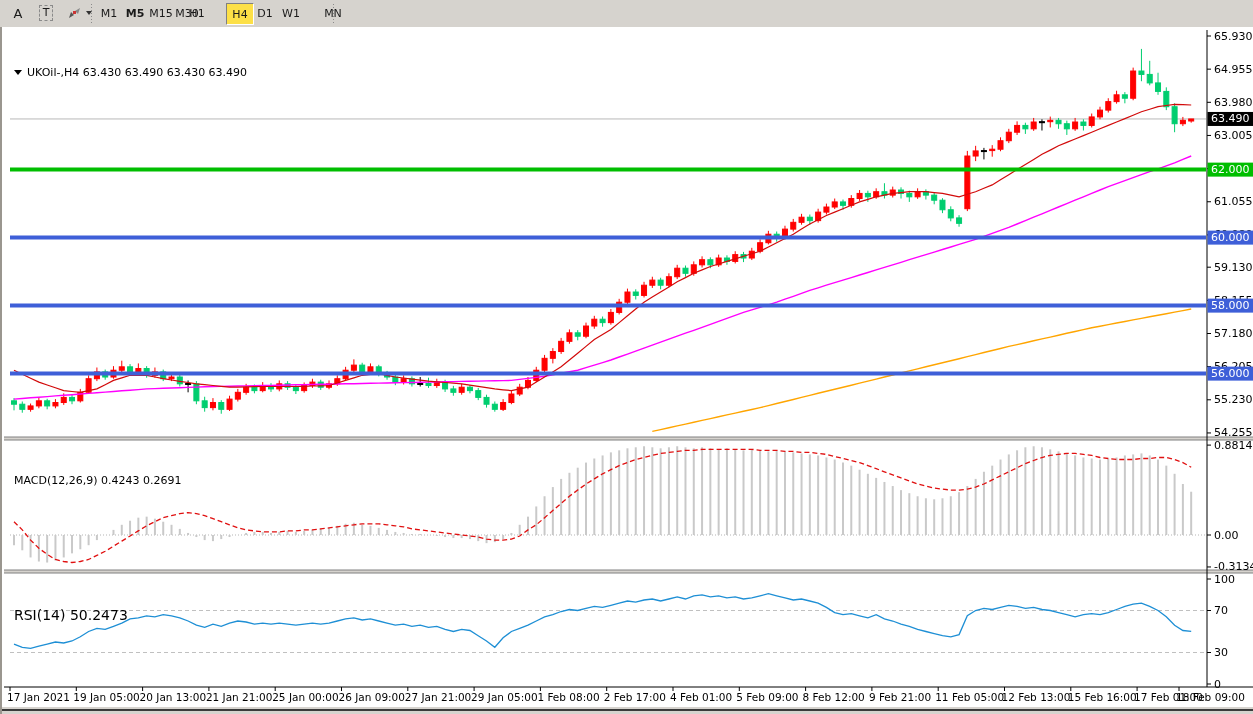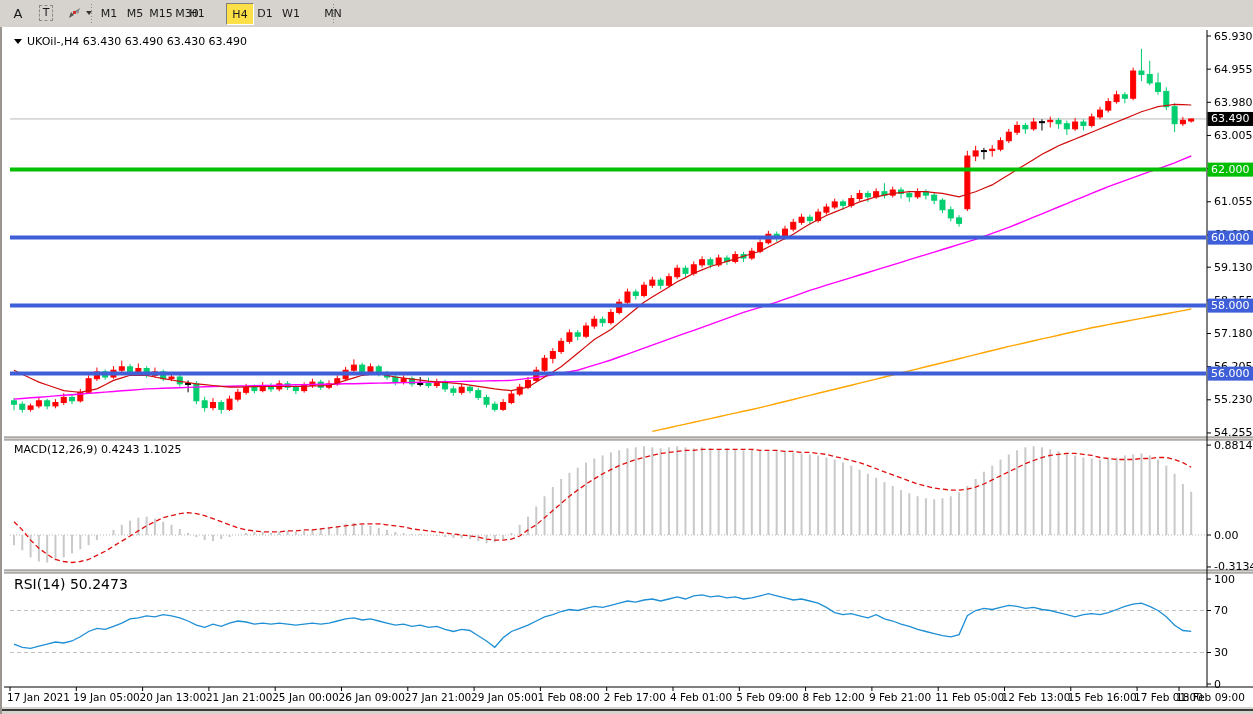--- a/index.html
+++ b/index.html
@@ -15,21 +15,21 @@
   .tfbtn.active{background:#fde047;border:1px solid;border-color:#808080 #ffffff #ffffff #808080;}
   .grip{position:absolute;top:4px;width:3px;height:19px;
     background-image:repeating-linear-gradient(#8a8a8a 0 1px,transparent 1px 3px);background-size:1px 100%;background-repeat:repeat-y;background-position:1px 0;}
   .tbox{border:1px dashed #8a8a8a;padding:0 3px;font-size:11px;line-height:14px;}
   .caret{width:0;height:0;border-left:3.5px solid transparent;border-right:3.5px solid transparent;
     border-top:4px solid #333;margin-left:4px;}
   
   #client{position:absolute;left:0;top:27px;width:1253px;height:687px;background:#fff;
     border-left:2px solid #9a968f;box-sizing:border-box;}
   #chart-svg{position:absolute;left:0;top:0;}
-  .ovl{position:absolute;z-index:5;}
+  .ovl{position:absolute;z-index:5;margin-top:31px;}
   #chart-title{left:12px;top:8px;font-size:11px;color:#000;display:flex;align-items:center;gap:5px;}
   #title-tri{width:0;height:0;border-left:4px solid transparent;border-right:4px solid transparent;border-top:5px solid #000;}
   #annotation{left:200px;top:160px;font-size:30px;letter-spacing:1px;}
   #macd-label{left:12px;top:416px;font-size:11px;color:#000;}
   #rsi-label{left:12px;top:549px;font-size:14px;color:#000;}
   svg text{font-family:"DejaVu Sans","Liberation Sans",sans-serif;}
 </style>
 </head>
 <body>
 
@@ -43,21 +43,21 @@
         <svg width="15" height="14" viewBox="0 0 15 14">
           <path d="M2 12 L7 9 L4 6 Z" fill="#555"></path>
           <path d="M13 2 L8 5 L11 8 Z" fill="#888"></path>
           <rect x="6" y="5" width="3" height="3" fill="#c33"></rect>
         </svg>
         <span class="caret"></span>
       </div>
       <div class="grip" style="left: 90px;"></div>
       <div class="grip" style="left: 332px;"></div>
       <div class="tfbtn" style="left: 96px;">M1</div>
-      <div class="tfbtn" style="left: 122px;">M5</div>
+      <div class="tfbtn" style="left: 122px; font-weight: bold;">M5</div>
       <div class="tfbtn" style="left: 148px;">M15</div>
       <div class="tfbtn" style="left: 174px;">M30</div>
       <div class="tfbtn" style="left: 184px;">H1</div>
       <div class="tfbtn active" style="left: 226px;">H4</div>
       <div class="tfbtn" style="left: 252px;">D1</div>
       <div class="tfbtn" style="left: 278px; text-align: center;">W1</div>
       <div class="tfbtn" style="left: 320px;">MN</div>
     </div>
   <div id="client">
     <svg id="chart-svg" width="1253" height="687">
@@ -612,16 +612,16 @@
           <line x1="1135.1" y1="660" x2="1135.1" y2="664" stroke="#000" stroke-width="1"></line>
           <text x="1132.1" y="674" font-size="10.5" fill="#000">17 Feb 01:00</text>
           <line x1="1177" y1="660" x2="1177" y2="664" stroke="#000" stroke-width="1"></line>
           <text x="1174" y="674" font-size="10.5" fill="#000">18 Feb 09:00</text>
         </g>
       </svg>
     <div class="ovl" id="chart-title">
       <span id="title-tri"></span>
       <span>UKOil-,H4  63.430 63.490 63.430 63.490</span>
     </div>
-    <div class="ovl" id="macd-label">MACD(12,26,9) 0.4243 1.1025</div>
+    <div class="ovl" id="macd-label">MACD(12,26,9) 0.4243 0.2691</div>
     <div class="ovl" id="rsi-label">RSI(14) 50.2473</div>
   </div>
 </div>
 
 </body></html>

